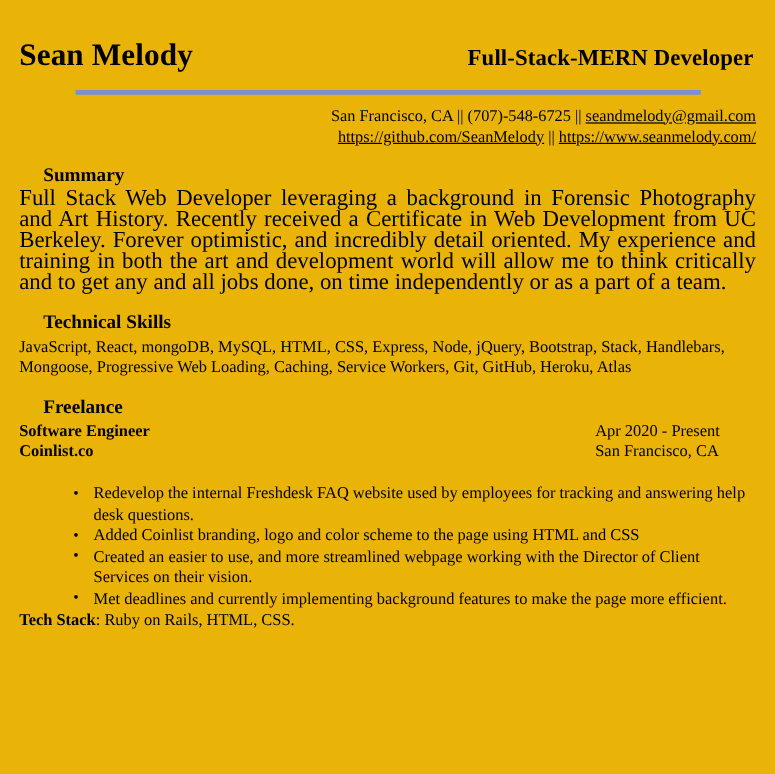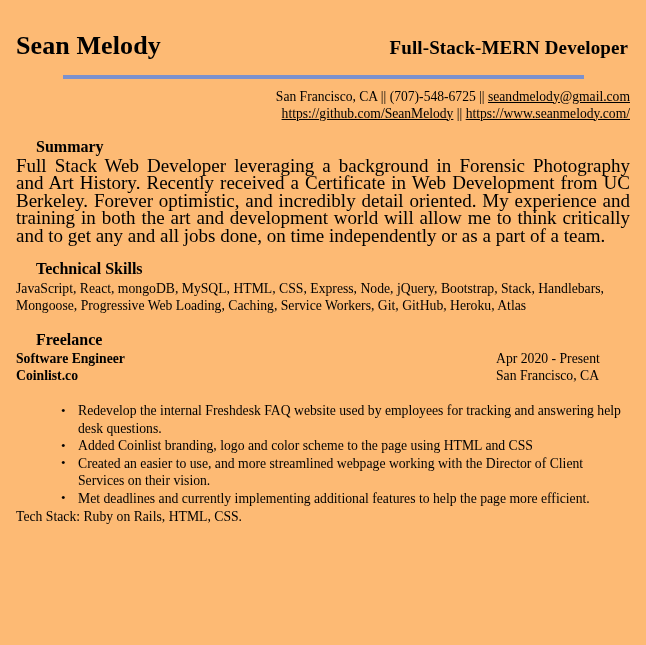--- a/index.html
+++ b/index.html
@@ -15,21 +15,21 @@
     color: #000000;
     -webkit-font-smoothing: antialiased;
   }
 
   .page {
     position: relative;
     width: 646px;
     height: 645px;
     box-sizing: border-box;
     padding: 0 16px;
-    background: #fdba74;
+    background: #eab308;
   }
 
   
   .header-row {
     display: flex;
     align-items: baseline;
     justify-content: space-between;
     padding-top: 32px;
   }
   .name {
@@ -129,21 +129,21 @@
     background: #000;
     vertical-align: -2px;
     margin-left: 0.5px;
   }
 
   .tech-stack {
     font-size: 13.7px;
     line-height: 17.5px;
     margin-top: 1px;
   }
-  .tech-stack b { font-weight: normal; }
+  .tech-stack b { font-weight: bold; }
 </style>
 </head>
 <body>
 
 <div class="page">
 
   <div class="header-row">
     <div class="name">Sean Melody</div>
     <div class="job-title">Full-Stack-MERN Developer</div>
   </div>
@@ -175,20 +175,20 @@
       </div>
       <div class="exp-line">
         <div class="exp-left">Coinlist.co</div>
         <div class="exp-right">San Francisco, CA</div>
       </div>
 
       <ul class="bullets">
         <li>Redevelop the internal Freshdesk FAQ website used by employees for tracking and answering help desk questions.</li>
         <li>Added Coinlist branding, logo and color scheme to the page using HTML and CSS</li>
         <li>Created an easier to use, and more streamlined webpage working with the Director of Client Services on their vision.</li>
-        <li>Met deadlines and  currently implementing additional features to help the page more efficient.</li>
+        <li>Met deadlines and  currently implementing background features to make the page more efficient.</li>
       </ul>
 
       <div class="tech-stack"><b>Tech Stack</b><span>: Ruby on Rails, HTML, CSS.</span></div>
     </div>
   </div>
 
 </div>
 
 </body></html>

